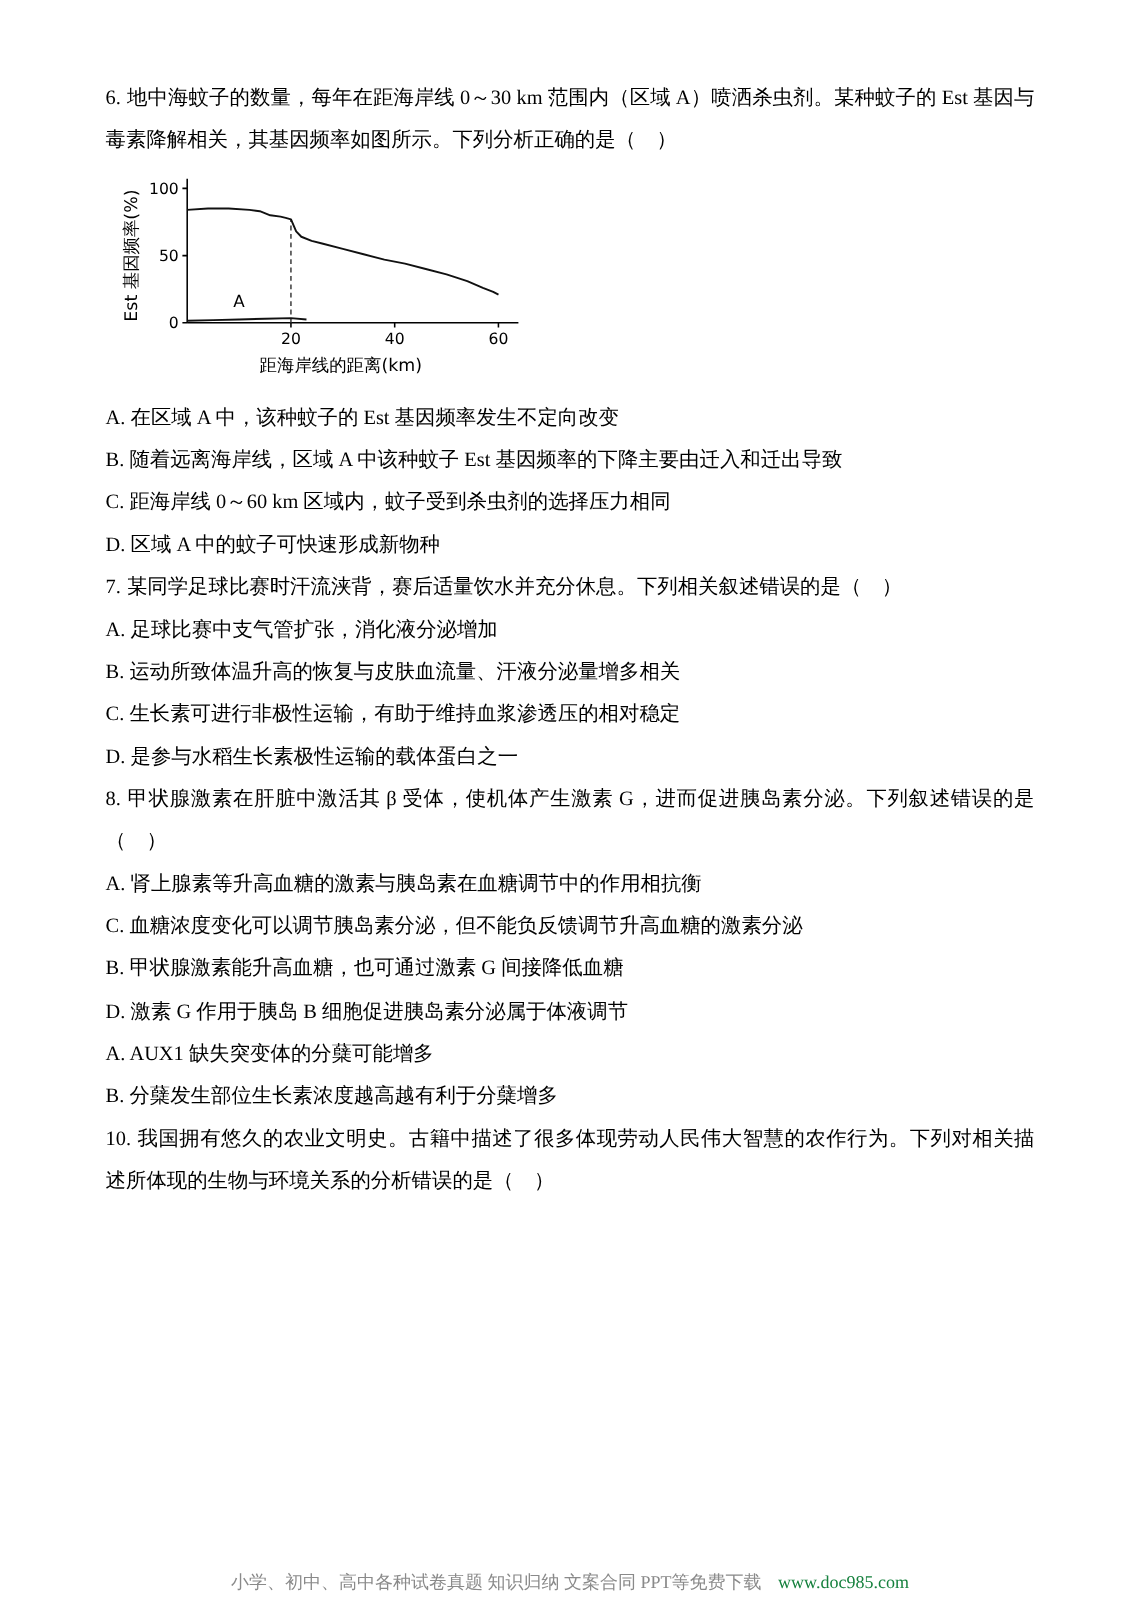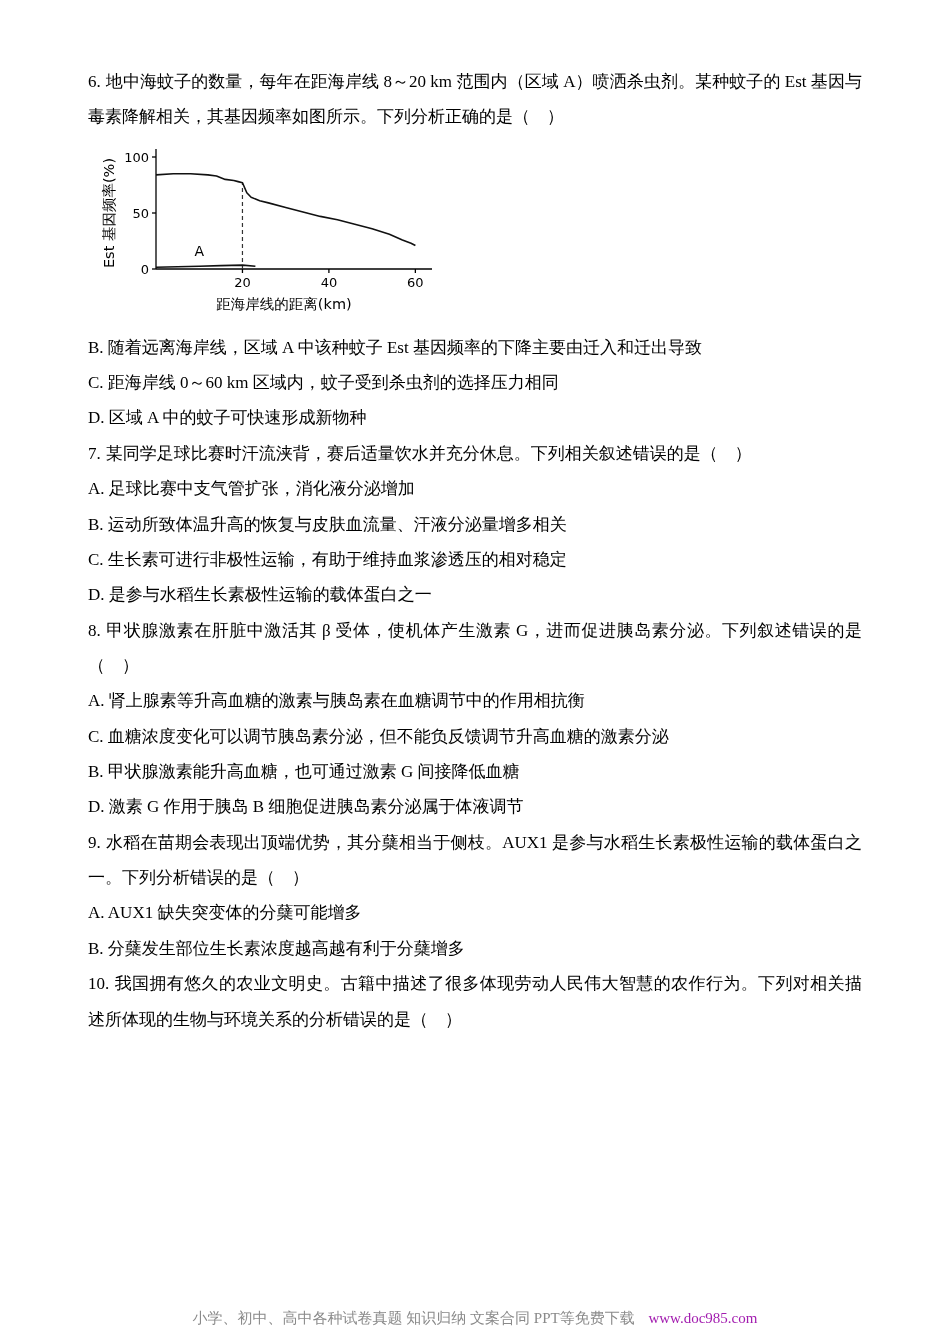--- a/index.html
+++ b/index.html
@@ -24,29 +24,29 @@
   .curve{stroke:#111;stroke-width:1.6;fill:none;stroke-linejoin:round;}
   .dash{stroke:#333;stroke-width:1.2;stroke-dasharray:4 3;}
   .tick{font-size:13px;}
   .axlabel{font-size:14.5px;}
   .ann{font-size:14px;}
   .footer{
     position:absolute;left:0;bottom:16px;width:100%;
     text-align:center;font-size:15px;color:#8a8a8a;
     font-family:"Liberation Serif","DejaVu Serif",serif;
   }
-  .footer-url{color:#a21caf;margin-left:10px;}
+  .footer-url{color:#15803d;margin-left:10px;}
 </style>
 </head>
 <body>
 
 <div class="page">
 
   <section class="question">
-    <p class="stem"><span class="qnum">6.</span><span>地中海蚊子的数量，每年在距海岸线 8～20 km 范围内（区域 A）喷洒杀虫剂。某种蚊子的 Est 基因与毒素降解相关，其基因频率如图所示。下列分析正确的是（　）</span></p>
+    <p class="stem"><span class="qnum">6.</span><span>地中海蚊子的数量，每年在距海岸线 0～30 km 范围内（区域 A）喷洒杀虫剂。某种蚊子的 Est 基因与毒素降解相关，其基因频率如图所示。下列分析正确的是（　）</span></p>
     <figure class="chart">
       <svg id="chart-svg" width="352" height="178" viewBox="0 0 352 178">
         <text class="axlabel" x="20" y="72" text-anchor="middle" transform="rotate(-90 20 72)">Est 基因频率(%)</text>
         <text class="axlabel" x="190" y="168" text-anchor="middle">距海岸线的距离(km)</text>
         <g id="chart-dynamic">
             <line x1="62" y1="8" x2="62" y2="128" class="ax"></line>
             <line x1="62" y1="128" x2="338" y2="128" class="ax"></line>
             <line x1="148.4516129032258" y1="128" x2="148.4516129032258" y2="132" class="ax"></line>
             <text x="148.4516129032258" y="146" text-anchor="middle" class="tick">20</text>
             <line x1="234.90322580645162" y1="128" x2="234.90322580645162" y2="132" class="ax"></line>
@@ -59,20 +59,21 @@
             <text x="55" y="76.5" text-anchor="end" class="tick">50</text>
             <line x1="58" y1="16" x2="62" y2="16" class="ax"></line>
             <text x="55" y="20.5" text-anchor="end" class="tick">100</text>
             <line x1="148.4516129032258" y1="128" x2="148.4516129032258" y2="41.75999999999999" class="dash"></line>
             <polyline points="62.0,33.9 79.3,32.8 96.6,32.8 113.9,33.9 122.5,35.0 131.2,38.4 139.8,39.5 144.1,40.6 148.5,41.8 152.8,51.8 157.1,56.3 165.7,59.7 174.4,61.9 191.7,66.4 209.0,70.9 226.3,75.4 243.5,78.7 260.8,83.2 278.1,87.7 295.4,93.3 308.4,98.9 317.0,102.2 321.4,104.5" class="curve"></polyline>
             <polyline points="62.0,126.3 83.6,125.8 105.2,125.2 126.8,124.6 148.5,124.1 161.4,125.2" class="curve"></polyline>
             <text x="105.2258064516129" y="114.56" text-anchor="middle" class="ann">A</text>
           </g>
       </svg>
     </figure>
+    <p class="option">A. 在区域 A 中，该种蚊子的 Est 基因频率发生不定向改变</p>
     <p class="option">B. 随着远离海岸线，区域 A 中该种蚊子 Est 基因频率的下降主要由迁入和迁出导致</p>
     <p class="option">C. 距海岸线 0～60 km 区域内，蚊子受到杀虫剂的选择压力相同</p>
     <p class="option">D. 区域 A 中的蚊子可快速形成新物种</p>
   </section>
 
   <section class="question">
     <p class="stem"><span class="qnum">7.</span><span>某同学足球比赛时汗流浃背，赛后适量饮水并充分休息。下列相关叙述错误的是（　）</span></p>
     <p class="option">A. 足球比赛中支气管扩张，消化液分泌增加</p>
     <p class="option">B. 运动所致体温升高的恢复与皮肤血流量、汗液分泌量增多相关</p>
     <p class="option">C. 生长素可进行非极性运输，有助于维持血浆渗透压的相对稳定</p>
@@ -81,21 +82,20 @@
 
   <section class="question">
     <p class="stem"><span class="qnum">8.</span><span>甲状腺激素在肝脏中激活其 β 受体，使机体产生激素 G，进而促进胰岛素分泌。下列叙述错误的是（　）</span></p>
     <p class="option">A. 肾上腺素等升高血糖的激素与胰岛素在血糖调节中的作用相抗衡</p>
     <p class="option">C. 血糖浓度变化可以调节胰岛素分泌，但不能负反馈调节升高血糖的激素分泌</p>
     <p class="option">B. 甲状腺激素能升高血糖，也可通过激素 G 间接降低血糖</p>
     <p class="option">D. 激素 G 作用于胰岛 B 细胞促进胰岛素分泌属于体液调节</p>
   </section>
 
   <section class="question">
-    <p class="stem"><span class="qnum">9.</span><span>水稻在苗期会表现出顶端优势，其分蘖相当于侧枝。AUX1 是参与水稻生长素极性运输的载体蛋白之一。下列分析错误的是（　）</span></p>
     <p class="option">A. AUX1 缺失突变体的分蘖可能增多</p>
     <p class="option">B. 分蘖发生部位生长素浓度越高越有利于分蘖增多</p>
   </section>
 
   <section class="question">
     <p class="stem"><span class="qnum">10.</span><span>我国拥有悠久的农业文明史。古籍中描述了很多体现劳动人民伟大智慧的农作行为。下列对相关描述所体现的生物与环境关系的分析错误的是（　）</span></p>
   </section>
 
   <div class="footer">
     <span>小学、初中、高中各种试卷真题 知识归纳 文案合同 PPT等免费下载</span>

